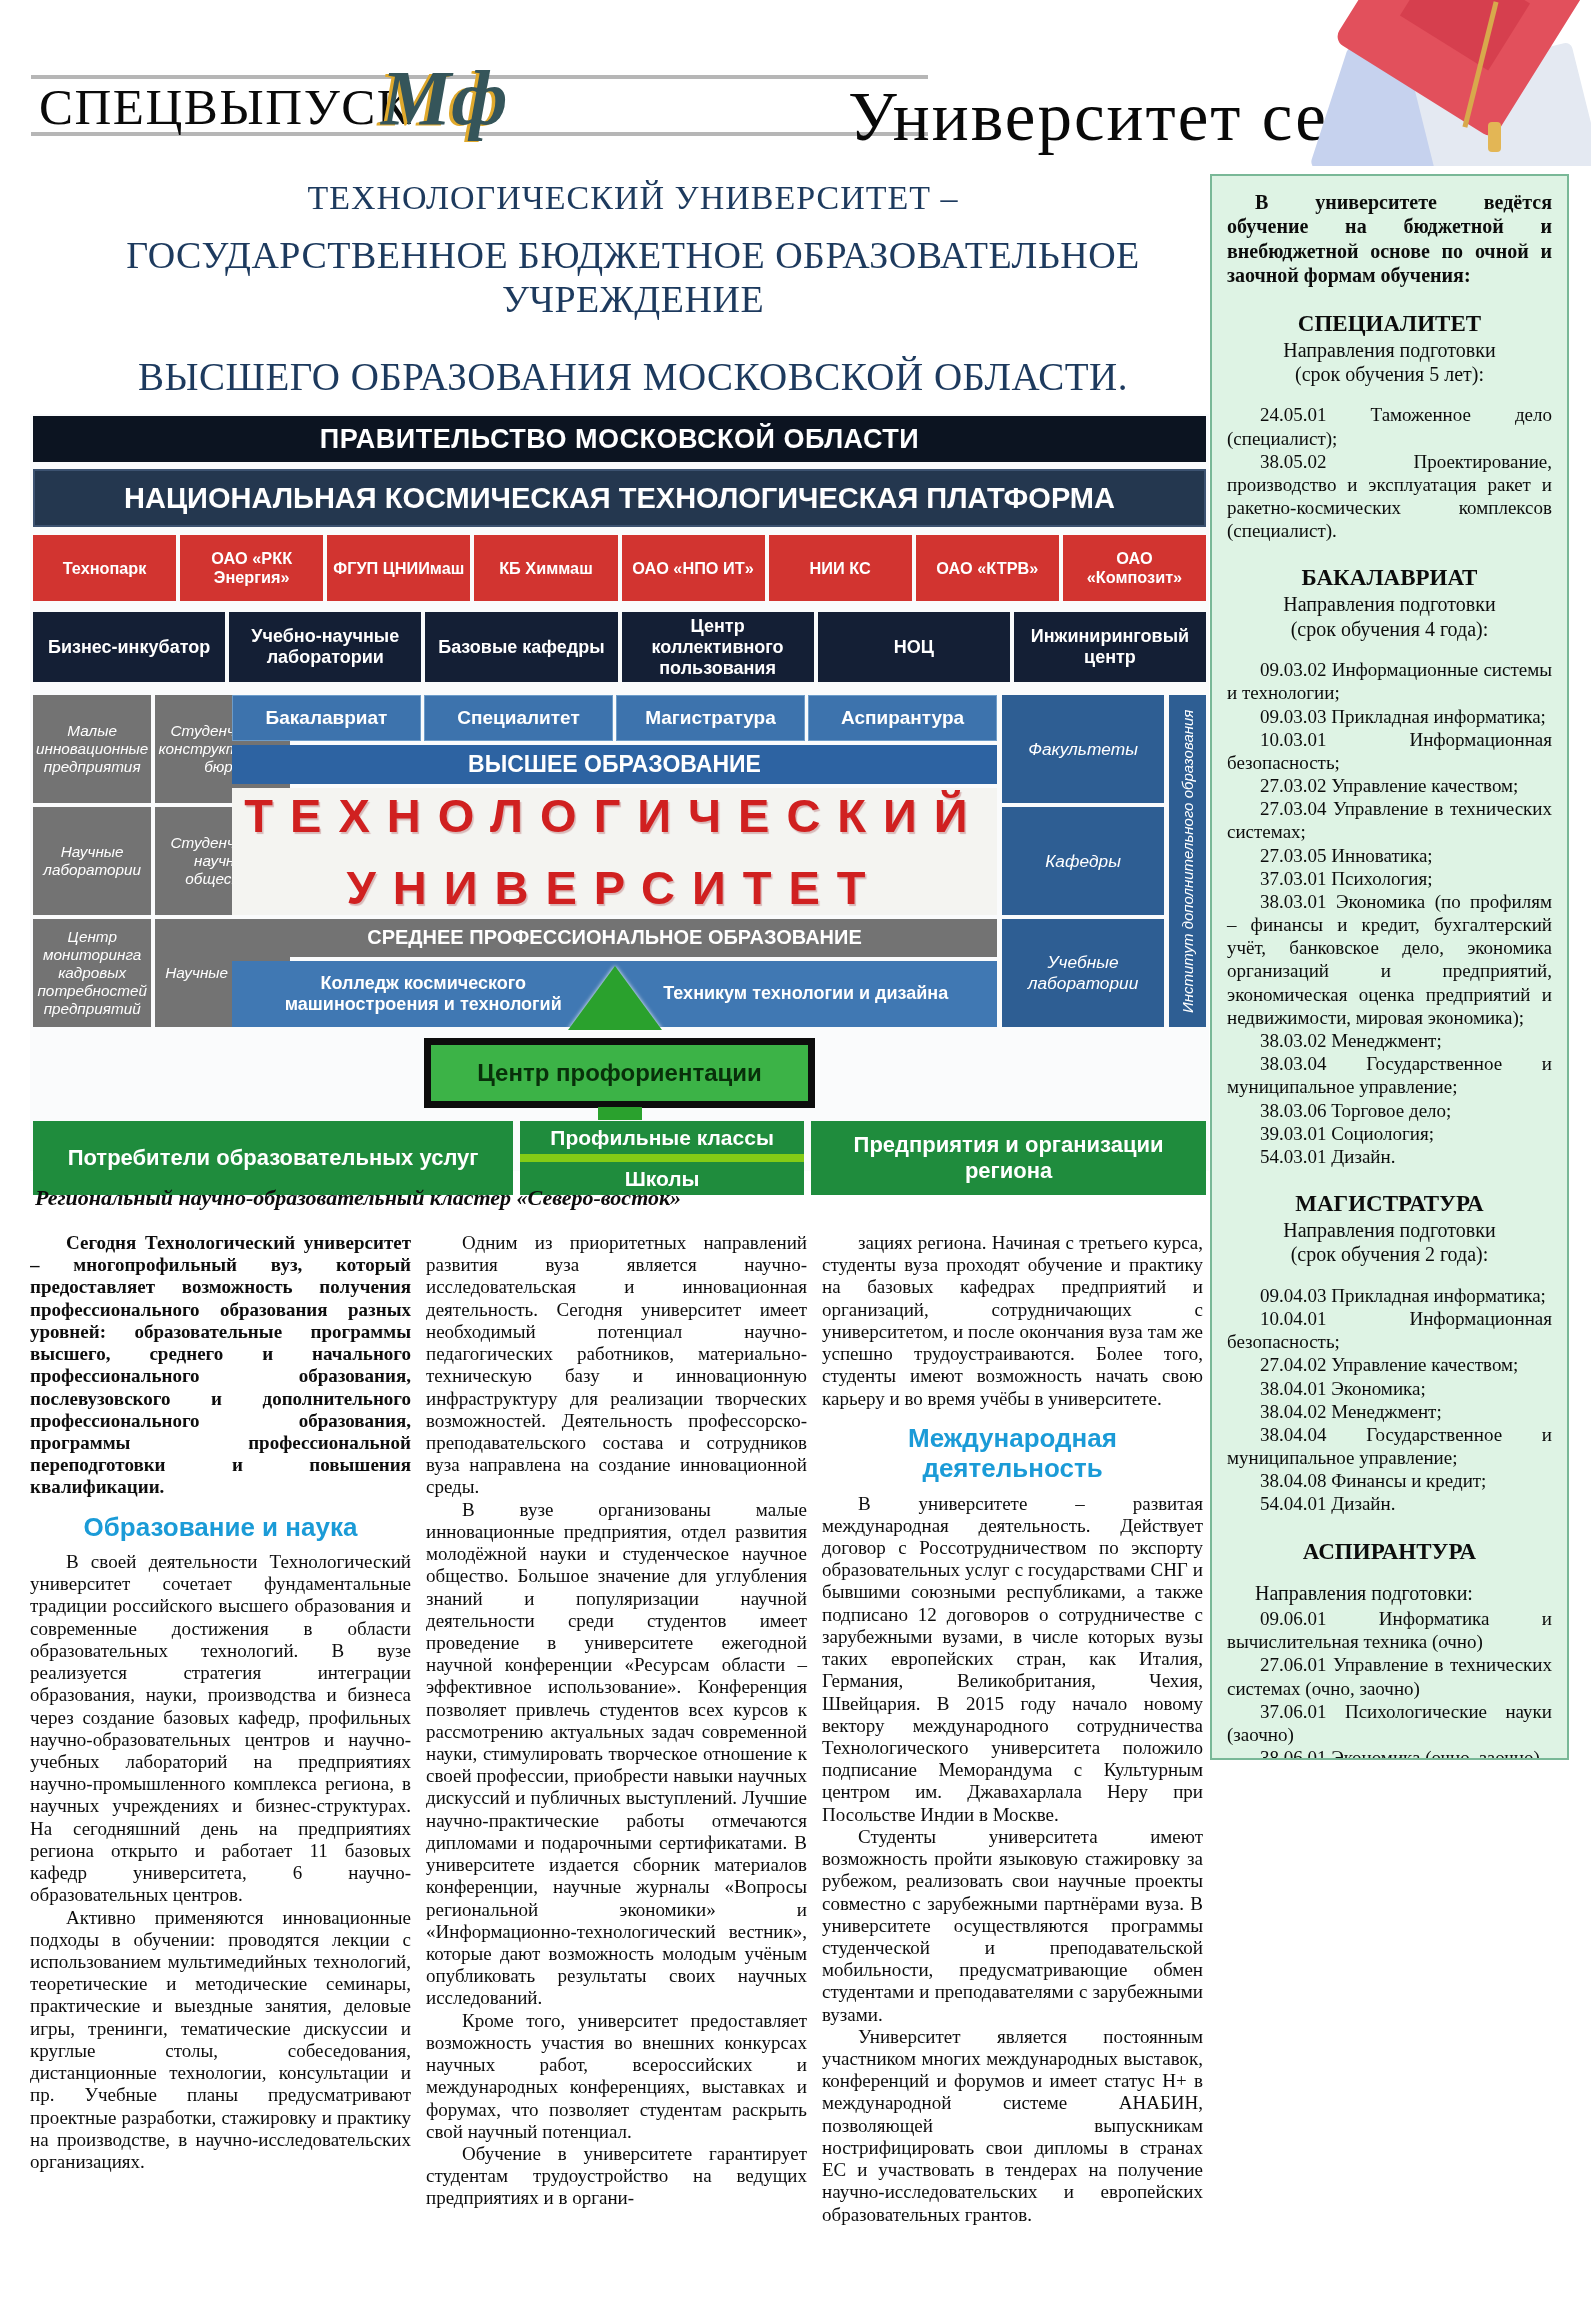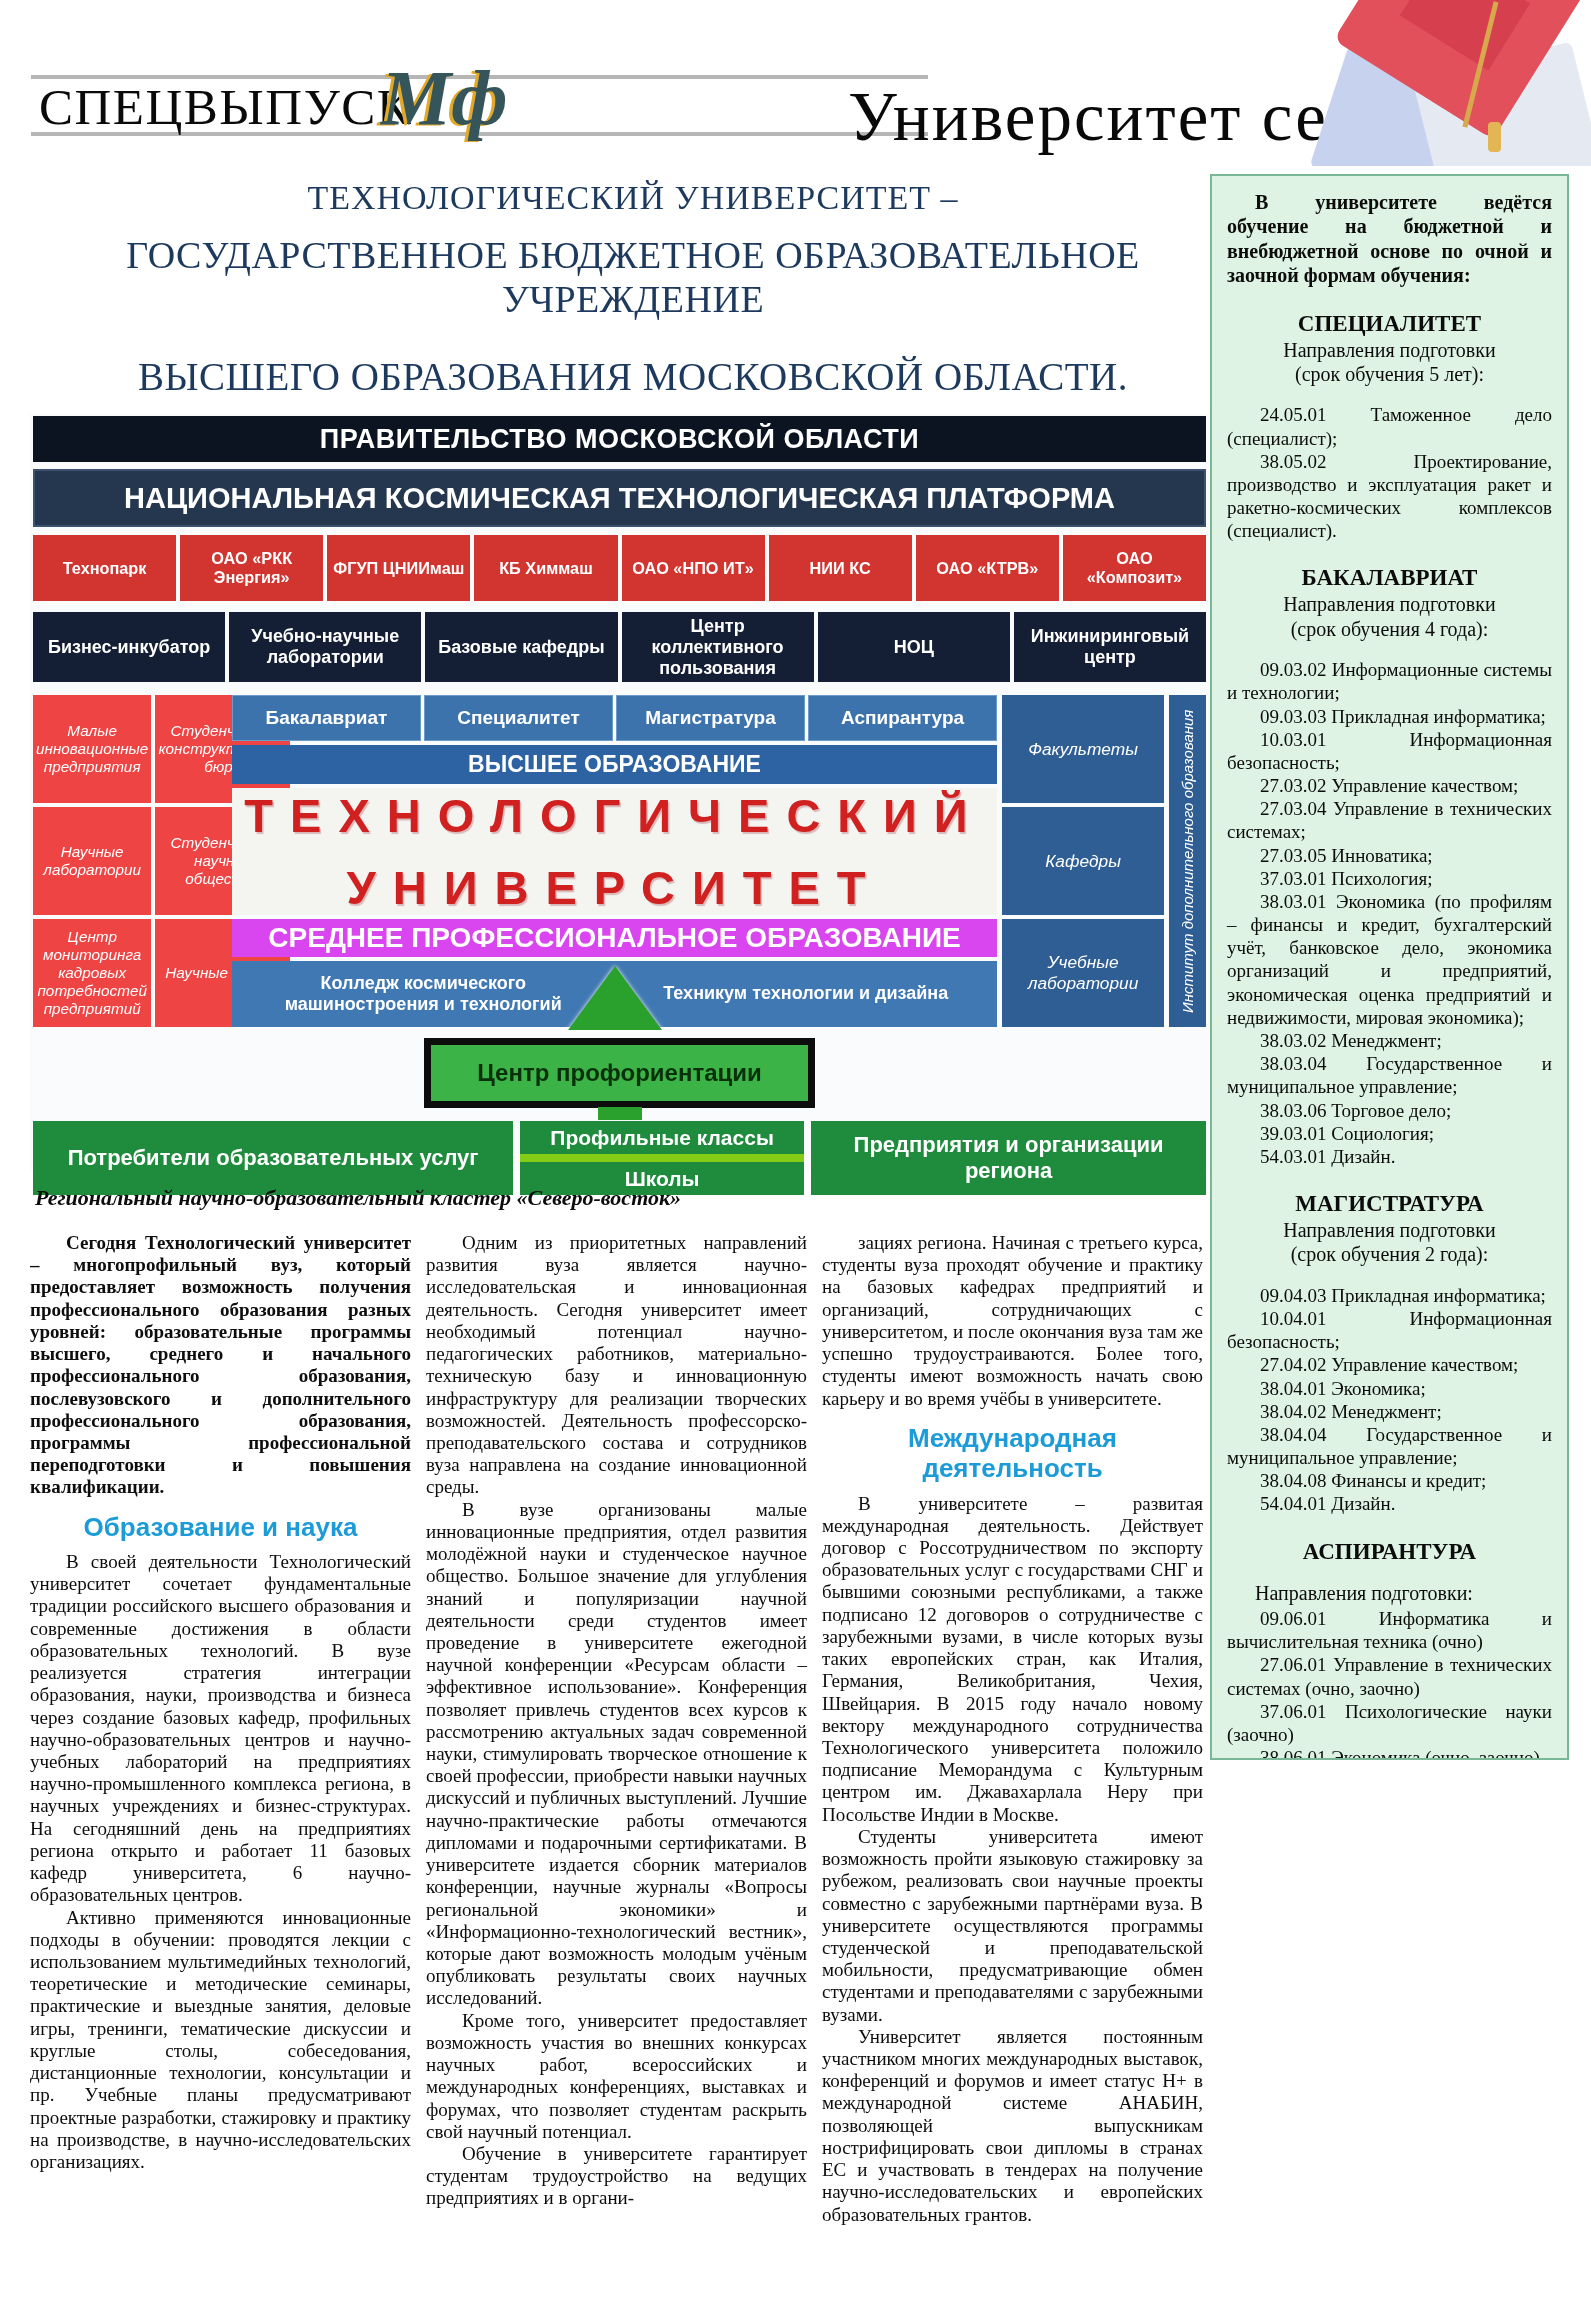--- a/index.html
+++ b/index.html
@@ -34,28 +34,28 @@
   
   .diagram { position:absolute; left:30px; top:414px; width:1179px; height:757px; background:#fafbfc; font-family:"Liberation Sans", sans-serif; padding:2px 3px; }
   .d-gov { height:46px; background:#0c1421; color:#fff; font-weight:bold; font-size:27px; display:flex; align-items:center; justify-content:center; margin-bottom:7px; letter-spacing:0.5px; }
   .d-platform { height:58px; background:#24374f; border:2px solid #3c5270; color:#fff; font-weight:bold; font-size:29px; display:flex; align-items:center; justify-content:center; margin-bottom:8px; }
   .d-enterprises { display:flex; gap:4px; height:66px; margin-bottom:11px; }
   .d-ent { flex:1; background:#d23430; color:#fff; font-weight:bold; font-size:16.3px; display:flex; align-items:center; justify-content:center; text-align:center; padding:3px 5px; }
   .d-infra { display:flex; gap:4px; height:70px; margin-bottom:13px; }
   .d-inf { flex:1; background:#141f35; color:#fff; font-weight:bold; font-size:18px; display:flex; align-items:center; justify-content:center; text-align:center; padding:3px 6px; }
   .d-main { display:flex; gap:5px; height:332px; }
   .d-left { width:194px; display:grid; grid-template-columns:1fr 1fr; grid-auto-rows:1fr; gap:4px; }
-  .d-unit { background:#ef4444; color:#fff; font-style:italic; font-size:15.3px; display:flex; align-items:center; justify-content:center; text-align:center; padding:3px; }
+  .d-unit { background:#737373; color:#fff; font-style:italic; font-size:15.3px; display:flex; align-items:center; justify-content:center; text-align:center; padding:3px; }
   .d-center { flex:1; display:flex; flex-direction:column; gap:4px; }
   .d-degrees { display:flex; gap:3px; height:51px; }
   .d-deg { flex:1; background:#3d73ad; border:1.5px solid #6d9cc9; color:#fff; font-weight:bold; font-size:19px; display:flex; align-items:center; justify-content:center; }
   .d-vo { height:42px; background:#2d63a2; color:#fff; font-weight:bold; font-size:23px; display:flex; align-items:center; justify-content:center; }
   .d-tu { flex:1; background:#f4f4f1; color:#d02020; font-weight:bold; display:flex; flex-direction:column; align-items:center; gap:17px; }
   .d-tu div { font-size:47px; letter-spacing:17px; text-shadow:1.5px 1.5px 1px #d8b8b8; }
-  .d-spo { height:42px; background:#d946ef; color:#fff; font-weight:bold; font-size:28px; display:flex; align-items:center; justify-content:center; }
+  .d-spo { height:42px; background:#737373; color:#fff; font-weight:bold; font-size:20px; display:flex; align-items:center; justify-content:center; }
   .d-colleges { height:73px; display:flex; position:relative; }
   .d-college { flex:1; background:#4078b3; color:#fff; font-weight:bold; font-size:18px; display:flex; align-items:center; justify-content:center; text-align:center; padding:2px 15px; }
   .arrow-head { position:absolute; left:50%; bottom:-3px; transform:translateX(-50%); width:0; height:0;
     border-left:47px solid transparent; border-right:47px solid transparent; border-bottom:64px solid #2aa12d;
     filter:drop-shadow(0 0 2px #ffffff); z-index:3; }
   .d-career-wrap { position:relative; height:70px; margin-top:11px; display:flex; justify-content:center; }
   .d-career { width:391px; background:#3cb347; border:7px solid #0d0d0d; color:#08300a; font-weight:bold; font-size:24px; display:flex; align-items:center; justify-content:center; }
   .d-career-stem { position:absolute; left:50%; transform:translateX(-50%); bottom:-12px; width:44px; height:13px; background:#2aa12d; }
   .d-bottom { display:flex; gap:7px; height:74px; margin-top:13px; }
   .d-bcell { background:#1f8c3d; color:#fff; font-weight:bold; display:flex; align-items:center; justify-content:center; text-align:center; }

